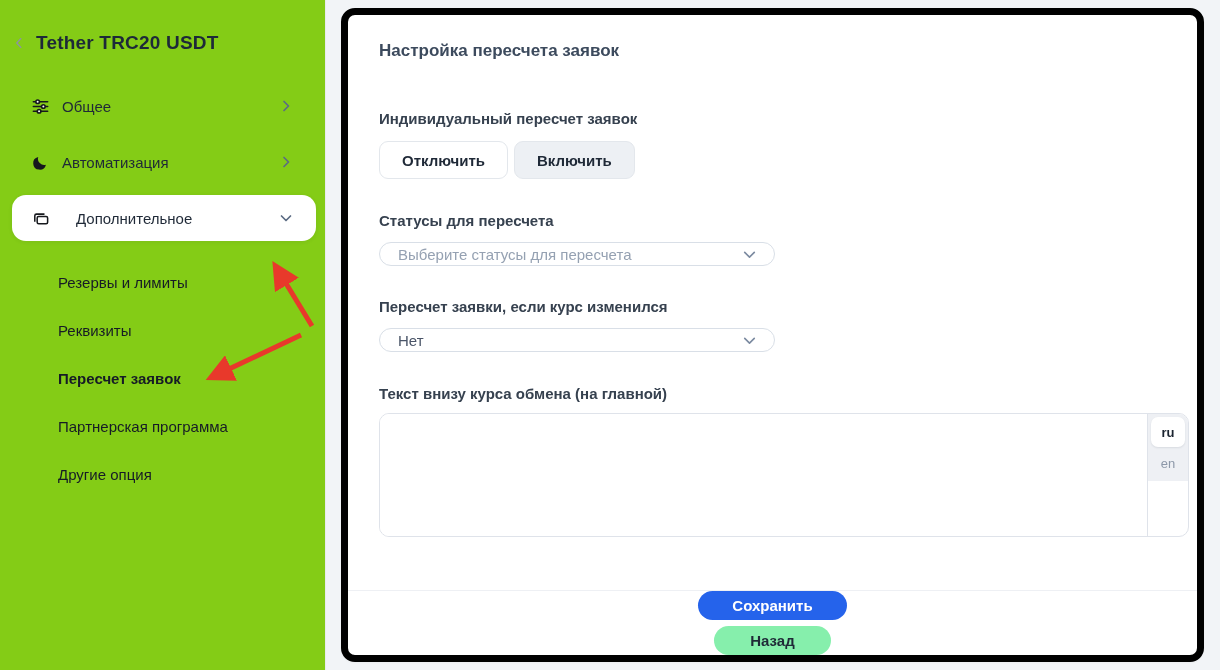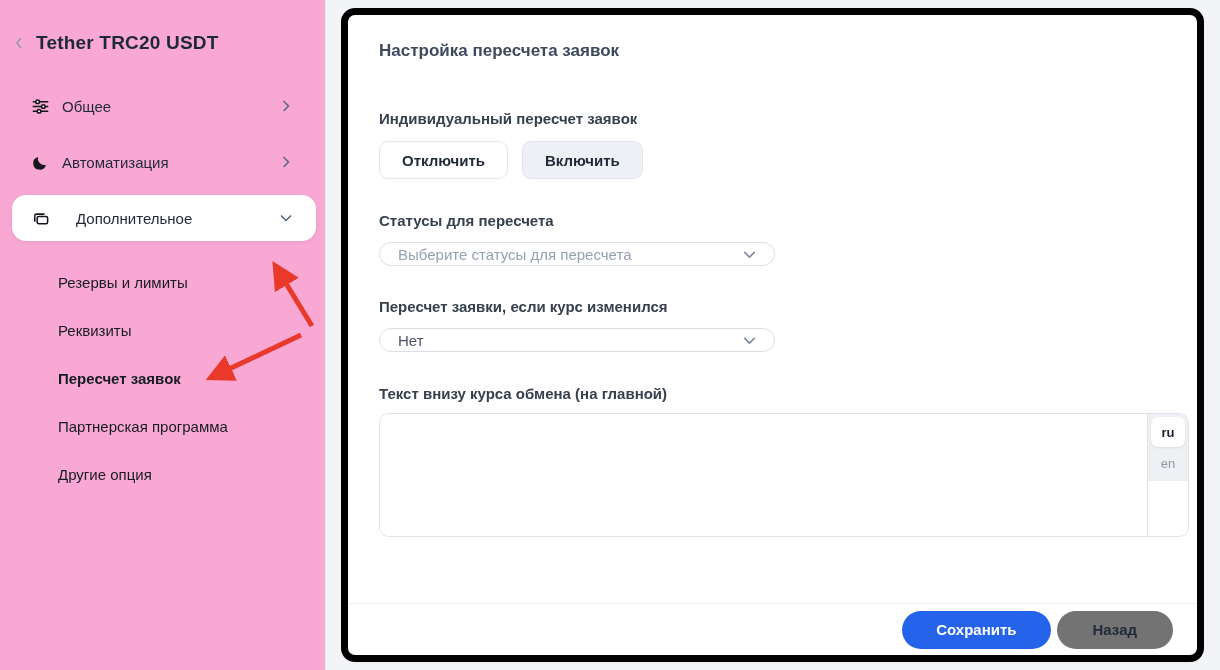--- a/index.html
+++ b/index.html
@@ -8,21 +8,21 @@
     font-family:"Liberation Sans","DejaVu Sans",sans-serif;
     background:#f2f4f7;
     position:relative;
     overflow:hidden;
     color:#1d2939;
   }
 
   
   .sidebar {
     position:absolute; left:0; top:0; width:326px; height:670px;
-    background:#f9a8d4;
+    background:#84cc16;
     border-right:1px solid #e9ebef;
   }
   .sidebar-header {
     display:flex; align-items:center; gap:10px;
     padding:32px 12px 0 12px;
   }
   .back-chevron { color:#8b94a3; display:flex; align-items:center; cursor:pointer; }
   .sidebar-title { font-size:19px; font-weight:700; color:#1d2939; letter-spacing:.2px; }
 
   .nav { margin-top:29px; }
@@ -53,21 +53,21 @@
     background:#ffffff;
     border:7px solid #000000;
     border-radius:14px;
     box-shadow:0 1px 2px rgba(16,24,40,.03);
   }
   .card-body { padding:26px 22px 0 31px; }
   .card-title { font-size:17px; font-weight:700; color:#3c4a5d; }
 
   .field-label { font-size:15px; font-weight:600; color:#36414f; height:18px; line-height:18px; }
 
-  .seg-group { display:flex; gap:14px; margin-top:13px; }
+  .seg-group { display:flex; gap:6px; margin-top:13px; }
   .seg-btn {
     height:38px; padding:0 22px;
     border-radius:9px; border:1px solid #e3e7ec;
     background:#ffffff; font-size:15px; font-weight:600; color:#1f2937;
     font-family:inherit; cursor:pointer;
   }
   .seg-btn.selected { background:#edf0f4; border-color:#e3e7ec; }
 
   .mt-title-gap { margin-top:49px; }
   .mt-33 { margin-top:33px; }
@@ -105,29 +105,30 @@
   }
   .lang-tabs { background:#eef0f4; padding:3px; display:flex; flex-direction:column; gap:1px; }
   .lang-tab {
     height:30px; border-radius:7px;
     display:flex; align-items:center; justify-content:center;
     font-size:13px; cursor:pointer; color:#8d98a9;
   }
   .lang-tab.active { background:#ffffff; color:#1b2430; font-weight:600; box-shadow:0 1px 2px rgba(23,36,56,.10); }
 
   .card-footer {
-    position:absolute; left:0; right:0; bottom:0; height:52px;
+    position:absolute; left:0; right:0; bottom:0; height:65px;
     border-top:1px solid #eef0f4;
     display:flex; align-items:center; justify-content:flex-end;
-    gap:6px; padding-right:24px;
+    gap:6px; padding-right:0;
     border-radius:0 0 14px 14px;
+    flex-direction:column;
   }
   .btn { height:38px; border:none; border-radius:19px; font-family:inherit; font-size:15px; font-weight:600; cursor:pointer; }
   .btn-primary { background:#2563eb; color:#ffffff; padding:0 34px; }
-  .btn-light { background:#737373; color:#1f2937; padding:0 36px; }
+  .btn-light { background:#86efac; color:#1f2937; padding:0 36px; }
 
   .arrows-overlay { position:absolute; left:0; top:0; width:1220px; height:670px; pointer-events:none; z-index:50; }
 </style>
 </head>
 <body>
 
 <aside class="sidebar">
   <div class="sidebar-header">
     <span class="back-chevron">
       <svg width="14" height="14" viewBox="0 0 16 16" fill="none">

